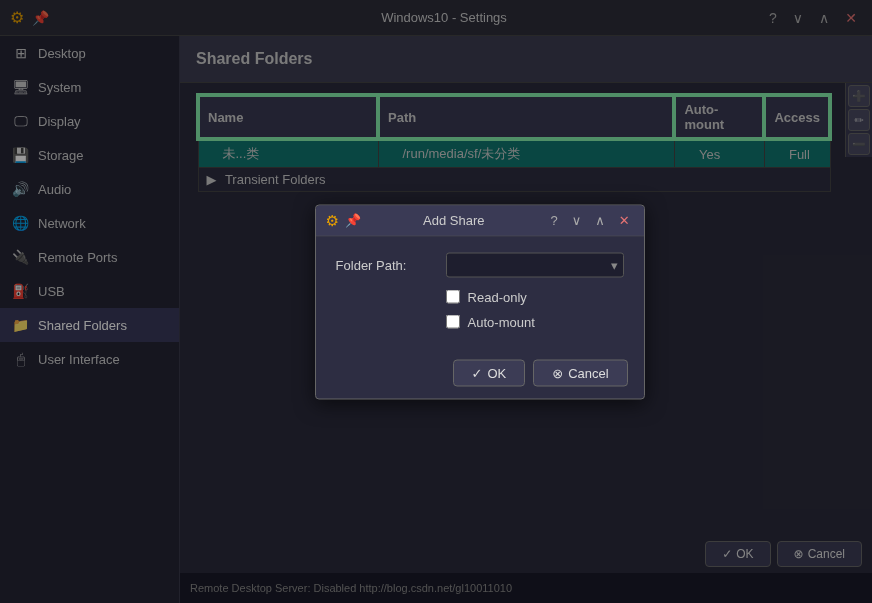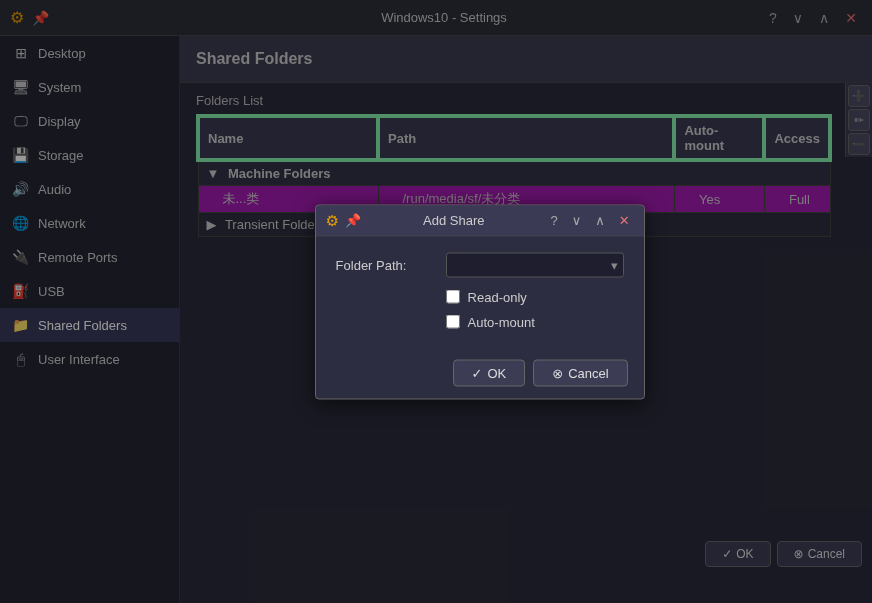--- a/index.html
+++ b/index.html
@@ -123,21 +123,21 @@
     .folders-table td {
       padding: 4px 8px;
       border: 1px solid #444;
       color: #ccc;
     }
     .folder-group-row td {
       background: #323248;
       font-weight: bold;
     }
     .folder-item-row td {
-      background: #a21caf;
+      background: #0f766e;
       padding-left: 24px;
     }
     .folder-transient-row td {
       background: #2d2d40;
     }
 
     
     .bottom-bar {
       position: absolute;
       bottom: 0;
@@ -404,37 +404,30 @@
 
     <div class="content-scroll">
 
       <div class="right-toolbar">
         <button class="rtoolbar-btn" title="Add">➕</button>
         <button class="rtoolbar-btn" title="Edit">✏</button>
         <button class="rtoolbar-btn" title="Remove">➖</button>
       </div>
 
       <div style="padding: 10px 16px; padding-right: 40px;">
-        <div class="folders-label">Folders List</div>
         <table class="folders-table">
           <thead>
             <tr>
               <th style="width:180px;">Name</th>
               <th>Path</th>
               <th style="width:90px;">Auto-mount</th>
               <th style="width:60px;">Access</th>
             </tr>
           </thead>
           <tbody>
-            <tr class="folder-group-row">
-              <td colspan="4">
-                <span style="margin-right:5px;">▼</span>
-                <span>Machine Folders</span>
-              </td>
-            </tr>
             <tr class="folder-item-row">
               <td>未...类</td>
               <td>/run/media/sf/未分类</td>
               <td>Yes</td>
               <td>Full</td>
             </tr>
             <tr class="folder-transient-row">
               <td colspan="4">
                 <span style="margin-right:5px;">▶</span>
                 <span>Transient Folders</span>
@@ -449,20 +442,23 @@
       <button class="btn-ok">
         <span>✓</span>
         <span>OK</span>
       </button>
       <button class="btn-cancel">
         <span>⊗</span>
         <span>Cancel</span>
       </button>
     </div>
 
+    <div class="bottom-bar">
+      <span>Remote Desktop Server: Disabled http://blog.csdn.net/gl10011010</span>
+    </div>
   </div>
 </div>
 
 <div class="overlay-backdrop"></div>
 
 <div class="dialog">
   <div class="dialog-title-bar">
     <span style="color:#e8a000;font-size:15px;">⚙</span>
     <span style="font-size:13px;color:#aaa;">📌</span>
     <span class="dlg-title">Add Share</span>

